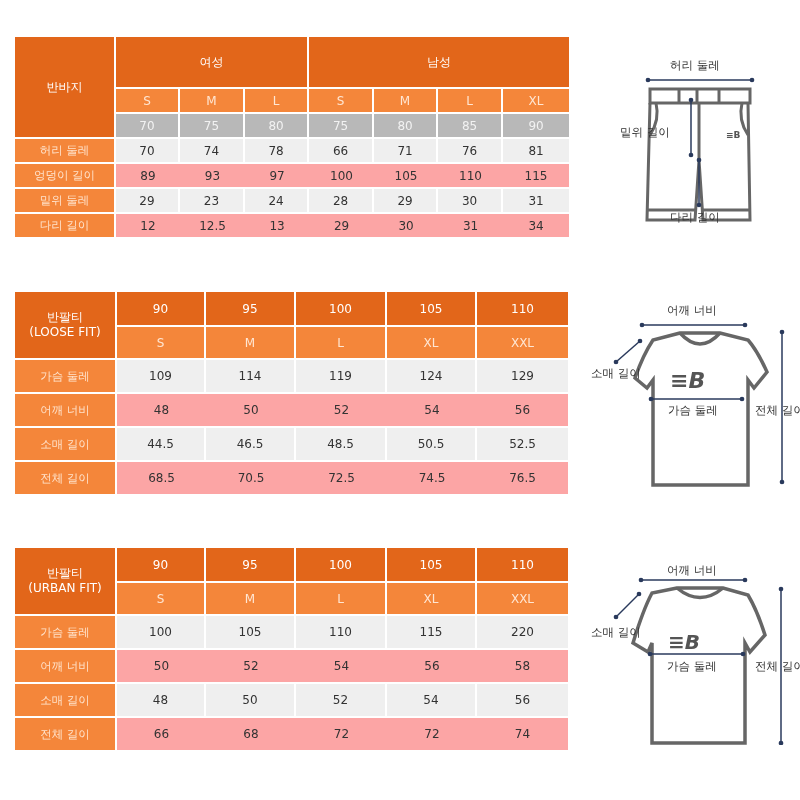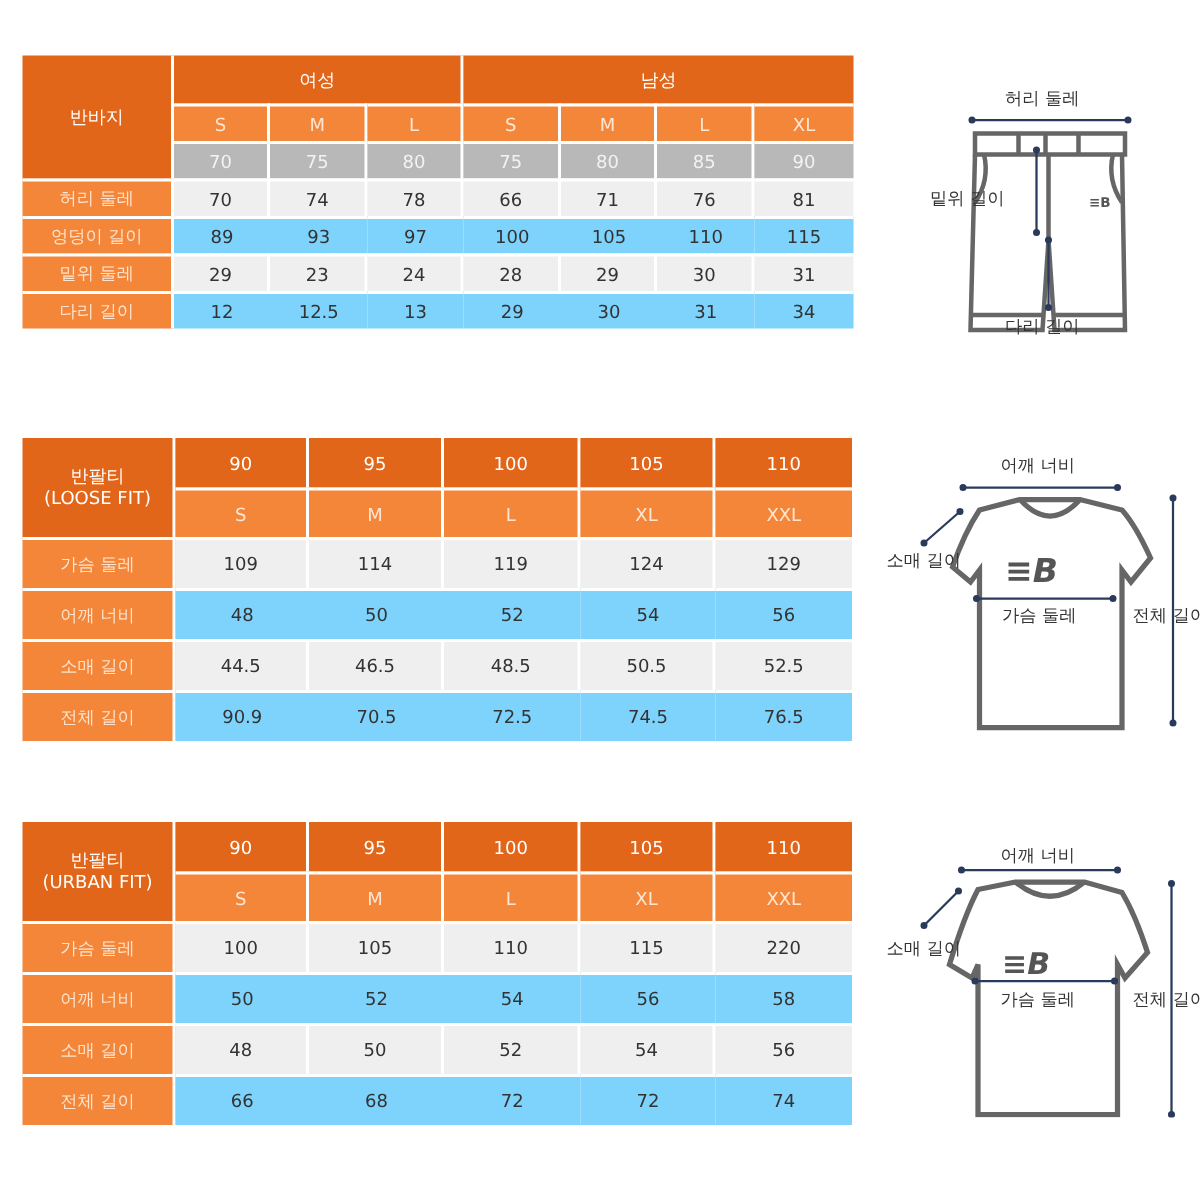--- a/index.html
+++ b/index.html
@@ -5,28 +5,28 @@
   * { box-sizing: border-box; margin: 0; padding: 0; }
   html, body { width: 800px; height: 800px; background: #ffffff; overflow: hidden; }
   body { position: relative; font-family: "DejaVu Sans", "Liberation Sans", sans-serif; }
   table { position: absolute; border-collapse: separate; border-spacing: 0; table-layout: fixed; }
   td { text-align: center; vertical-align: middle; padding: 0; font-size: 12px; }
   .dark { background: #e2661a; color: #ffffff; }
   .light { background: #f4863a; color: #ffe6d2; }
   .gray { background: #b8b8b8; color: #f2f2f2; }
   .label { background: #f4863a; color: #ffe3cc; font-size: 11.5px; }
   .zebra { background: #efefef; color: #333; }
-  .plain { background: #7dd3fc; color: #333; }
+  .plain { background: #fca5a5; color: #333; }
   .sep-r { border-right: 2px solid #ffffff; }
   .sep-t { border-top: 2px solid #ffffff; }
   .corner { font-size: 12px; line-height: 1.25; margin-left: 46px; }
 
   #t1 { left: 15px; top: 37px; width: 554px; }
   #t1 td { height: 25px; }
-  #t1 tr.hdr1 td { height: 32px; }
+  #t1 tr.hdr1 td { height: 50px; }
   #t2 { left: 15px; top: 292px; width: 553px; }
   #t2 td { height: 34px; }
   #t2 tr.hdr td { height: 33px; }
   #t3 { left: 15px; top: 548px; width: 553px; }
   #t3 td { height: 34px; }
   #t3 tr.hdr td { height: 33px; }
 
   .diagram { position: absolute; }
   .diagram svg { display: block; }
   .dlabel { position: absolute; font-size: 11.5px; color: #333; white-space: nowrap; }
@@ -191,21 +191,21 @@
   <tr>
     <td class="label sep-r sep-t">소매 길이</td>
     <td class="zebra sep-r sep-t">44.5</td>
     <td class="zebra sep-r sep-t">46.5</td>
     <td class="zebra sep-r sep-t">48.5</td>
     <td class="zebra sep-r sep-t">50.5</td>
     <td class="zebra sep-t">52.5</td>
   </tr>
   <tr>
     <td class="label sep-r sep-t">전체 길이</td>
-    <td class="plain sep-t">90.9</td>
+    <td class="plain sep-t">68.5</td>
     <td class="plain sep-t">70.5</td>
     <td class="plain sep-t">72.5</td>
     <td class="plain sep-t">74.5</td>
     <td class="plain sep-t">76.5</td>
   </tr>
 </tbody>
   </table>
 
 <div class="diagram" style="left:585px; top:300px; width:215px; height:200px;">
   <svg width="215" height="200" viewBox="0 0 215 200">

